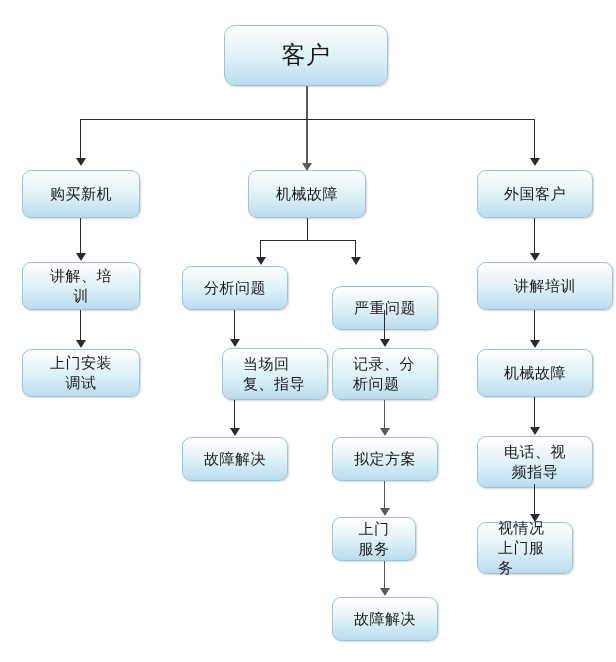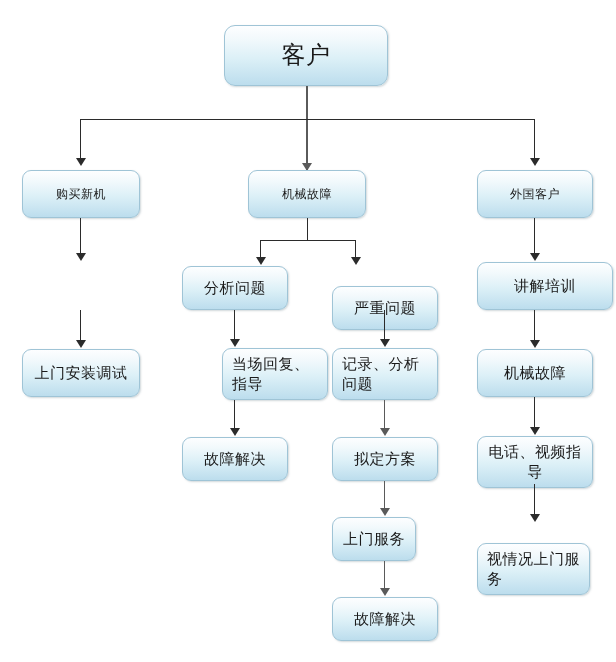--- a/index.html
+++ b/index.html
@@ -27,35 +27,35 @@
     box-shadow: 1px 1px 2px rgba(120,140,150,0.35);
     display: flex;
     align-items: center;
     color: #1a1a1a;
     line-height: 1.35;
     letter-spacing: 0.5px;
   }
   .node .node-label {
     display: block;
     width: 100%;
-    padding: 0 9px;
+    padding: 0 20px;
     box-sizing: border-box;
   }
   .node.center .node-label {
     text-align: center;
   }
   .node.left .node-label {
     text-align: left;
   }
   .node.root {
     border-radius: 11px;
     font-size: 24px;
   }
   .node.lvl2 {
-    font-size: 12px;
+    font-size: 15px;
   }
   .node.lvl3 {
     font-size: 15px;
   }
   
   .vline {
     position: absolute;
     width: 1px;
     background: #2b2b2b;
   }
@@ -108,20 +108,23 @@
     <span class="node-label">机械故障</span>
   </div>
 
   <div class="node lvl2 center" style="left:477px; top:170px; width:116px; height:48px;">
     <span class="node-label">外国客户</span>
   </div>
 
   <div class="vline" style="left:80px; top:218px; height:38px;"></div>
   <div class="arrow" style="left:76px; top:253px;"></div>
 
+  <div class="node lvl3 center" style="left:22px; top:262px; width:118px; height:48px;">
+    <span class="node-label">讲解、培训</span>
+  </div>
 
   <div class="vline" style="left:80px; top:310px; height:33px;"></div>
   <div class="arrow" style="left:76px; top:340px;"></div>
 
   <div class="node lvl3 center" style="left:22px; top:349px; width:118px; height:48px;">
     <span class="node-label">上门安装调试</span>
   </div>
 
   <div class="vline" style="left:307px; top:218px; height:23px;"></div>
   <div class="hline" style="left:260px; top:240px; width:96px;"></div>
@@ -197,17 +200,17 @@
   <div class="vline" style="left:534px; top:397px; height:33px;"></div>
   <div class="arrow" style="left:530px; top:427px;"></div>
 
   <div class="node lvl3 center" style="left:477px; top:436px; width:116px; height:52px;">
     <span class="node-label">电话、视频指导</span>
   </div>
 
   <div class="vline" style="left:534px; top:484px; height:33px;"></div>
   <div class="arrow" style="left:530px; top:514px;"></div>
 
-  <div class="node lvl3 left" style="left:477px; top:543px; width:113px; height:52px;">
+  <div class="node lvl3 left" style="left:477px; top:522px; width:96px; height:52px;">
     <span class="node-label">视情况上门服务</span>
   </div>
 
 </div>
 
 </body></html>

